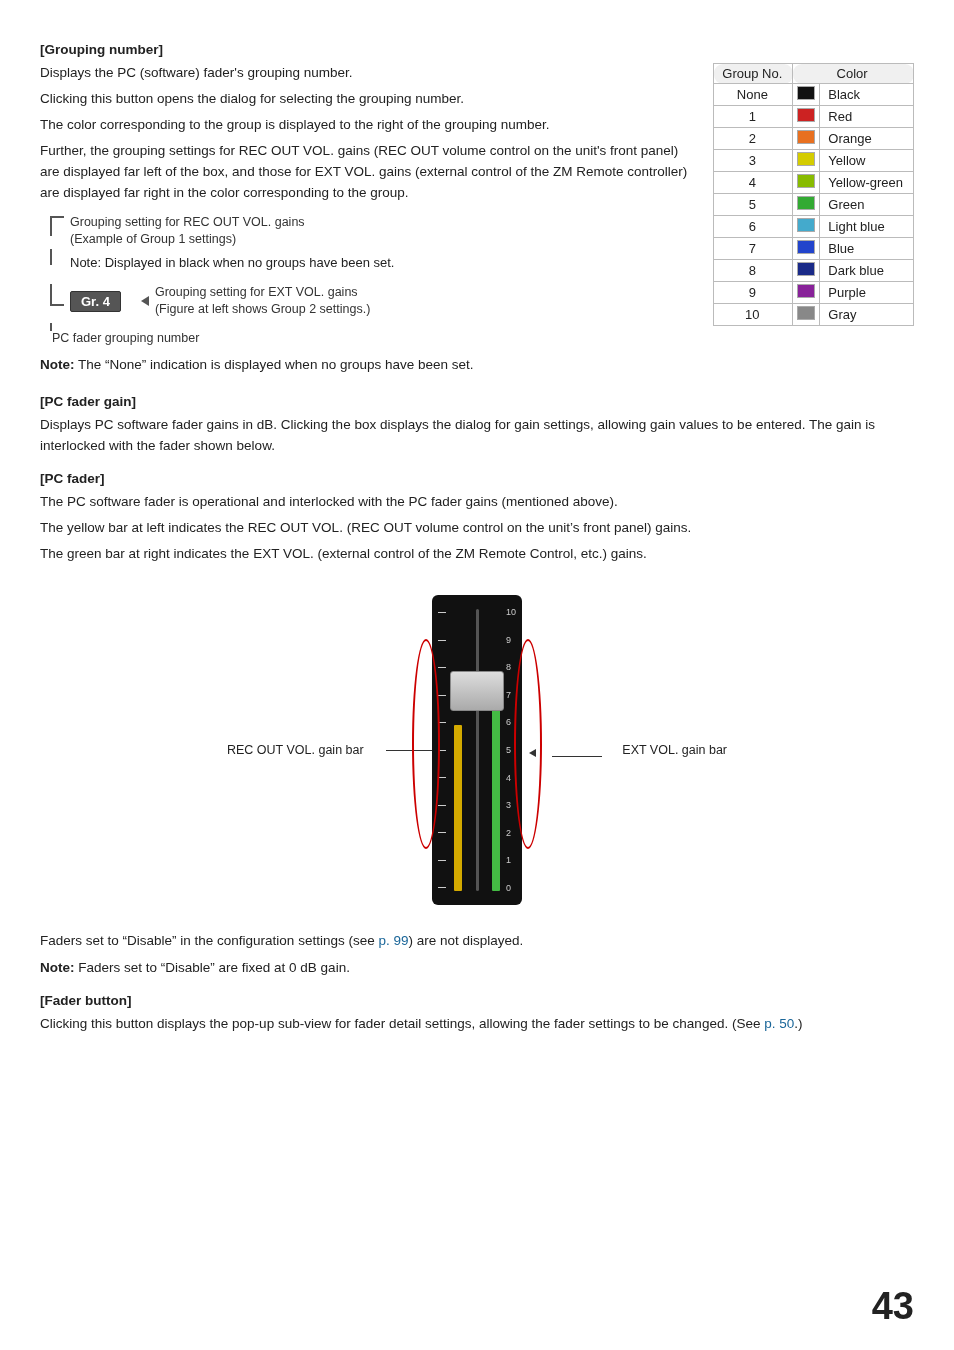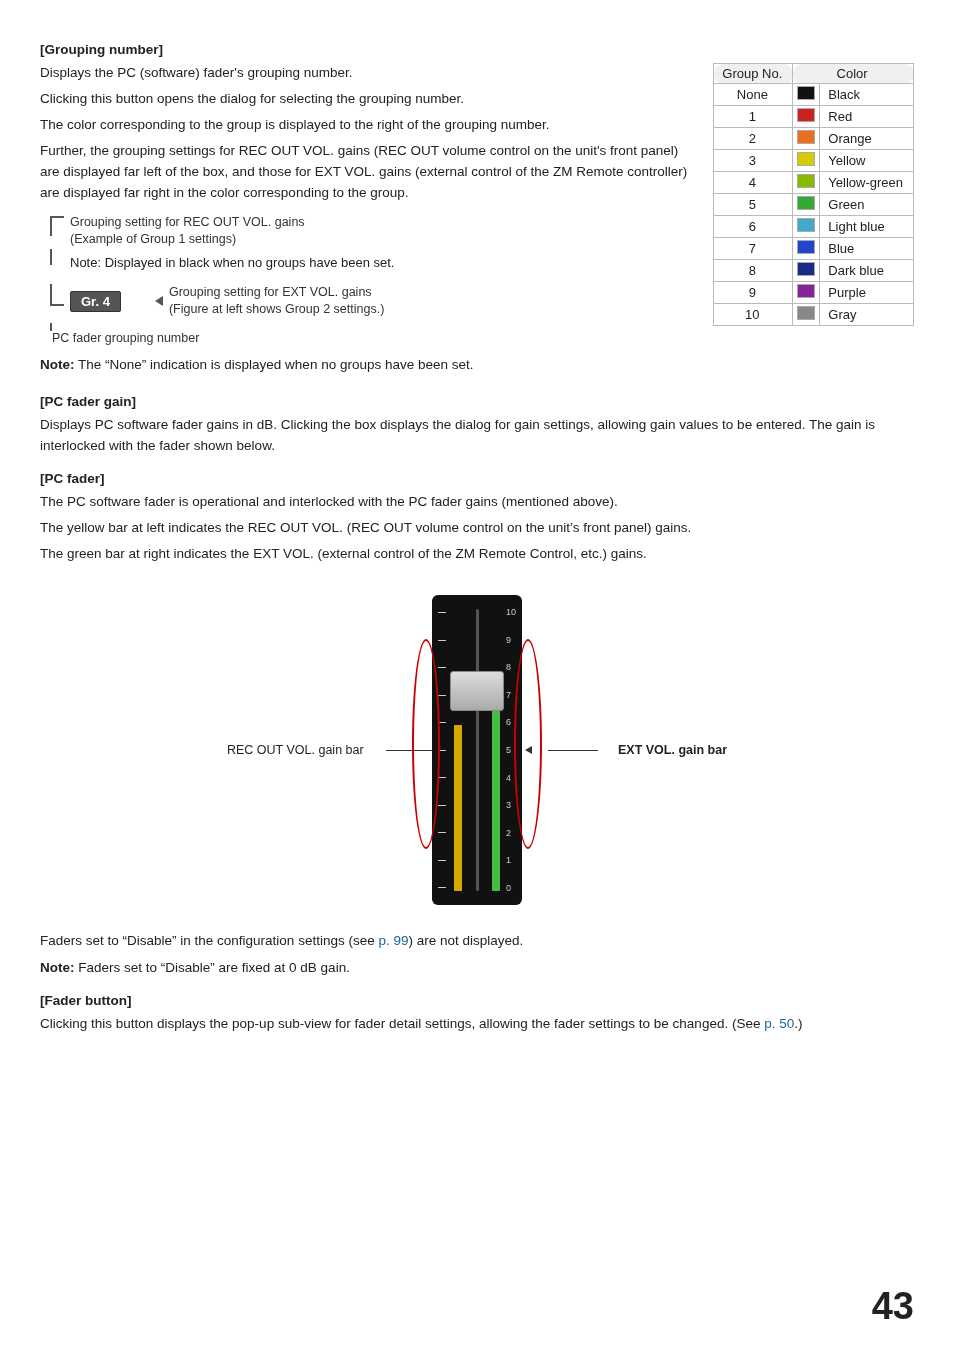--- a/index.html
+++ b/index.html
@@ -120,21 +120,21 @@
           <div style="border-left:2px solid #555; width:14px; height:16px; flex-shrink:0;"></div>
           <div style="margin-left:6px; margin-top:2px;">
             <div class="note-line">
               <b style="font-weight:normal;">Note: Displayed in black when no groups have been set.</b>
             </div>
           </div>
         </div>
 
         <div style="display:flex; align-items:center; margin-top:8px;">
           <div style="border-left:2px solid #555; border-bottom:2px solid #555; width:14px; height:22px; flex-shrink:0; align-self:flex-start; margin-top:0;"></div>
-          <div style="margin-left:6px; display:flex; align-items:center; gap:30px;">
+          <div style="margin-left:6px; display:flex; align-items:center; gap:16px;">
             <div class="gr4-box">Gr. 4</div>
             <div style="display:flex; flex-direction:column; margin-left:4px;">
 
               <div style="display:flex; align-items:center; gap:6px;">
                 <div style="width:0; height:0; border-top:5px solid transparent; border-bottom:5px solid transparent; border-right:8px solid #555;"></div>
                 <div style="font-size:12.5px; color:#333; line-height:1.4;">
                   <span>Grouping setting for EXT VOL. gains</span><br>
                   <span>(Figure at left shows Group 2 settings.)</span>
                 </div>
               </div>
@@ -259,21 +259,21 @@
   <div class="fader-container">
 
     <div style="position:relative; width:500px; height:330px; display:flex; justify-content:center; align-items:center;">
 
       <div style="position:absolute; left:0; top:50%; transform:translateY(-50%); display:flex; align-items:center; gap:18px; font-size:12.5px; white-space:nowrap;">
         <span>REC OUT VOL. gain bar</span>
         <div style="width:50px; height:1px; background:#333; margin-left:4px;"></div>
         <div style="width:0; height:0; border-top:4px solid transparent; border-bottom:4px solid transparent; border-left:7px solid #333;"></div>
       </div>
 
-      <div style="position:absolute; right:0; top:50%; transform:translateY(-50%); display:flex; align-items:center; gap:16px; font-size:12.5px; white-space:nowrap;font-weight:bold;">
+      <div style="position:absolute; right:0; top:50%; transform:translateY(-50%); display:flex; align-items:flex-end; gap:16px; font-size:12.5px; white-space:nowrap;">
         <div style="width:0; height:0; border-top:4px solid transparent; border-bottom:4px solid transparent; border-right:7px solid #333;"></div>
         <div style="width:50px; height:1px; background:#333; margin-right:4px;"></div>
         <span>EXT VOL. gain bar</span>
       </div>
 
       <div style="position:relative; width:90px; height:310px;">
 
         <div style="background:#111; border-radius:6px; width:90px; height:310px; position:absolute; left:0; top:0;"></div>
 
         <div style="position:absolute; right:6px; top:12px; bottom:12px; display:flex; flex-direction:column; justify-content:space-between; font-size:9px; color:#ccc; z-index:3;">

